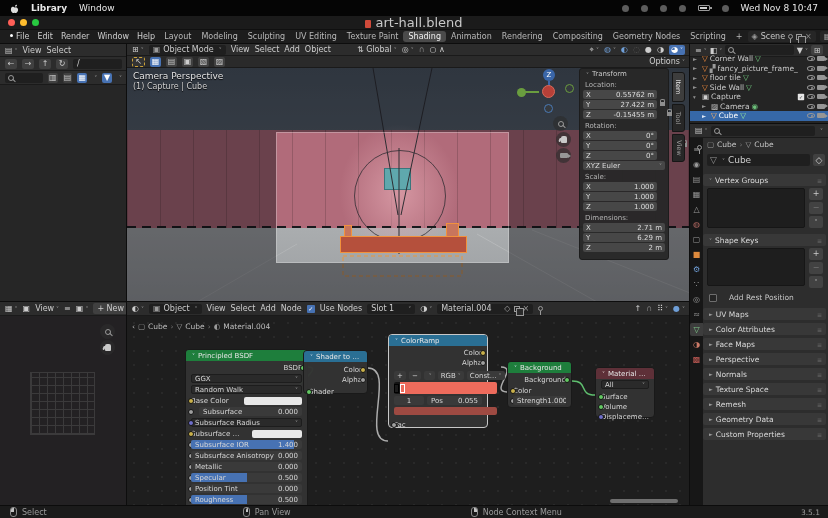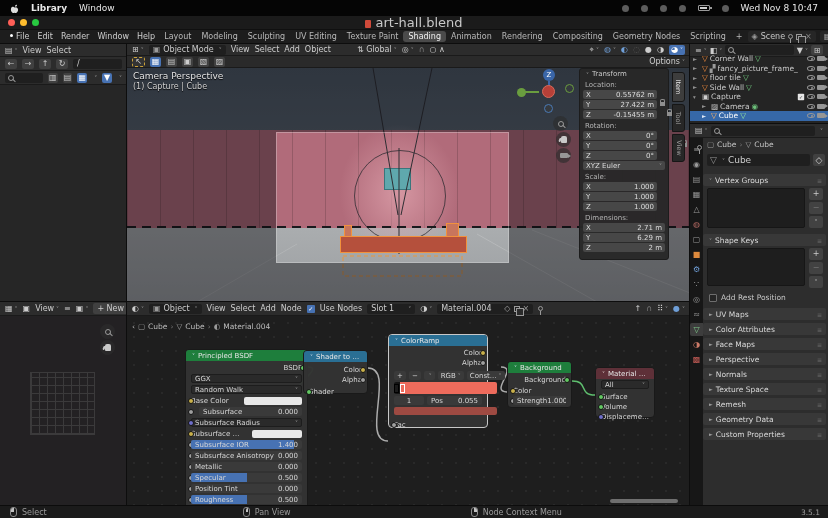--- a/index.html
+++ b/index.html
@@ -779,21 +779,21 @@
 
       <div class="phdr" style="top:96px">
           <span class="caret">˅</span>
           <span>Shape Keys</span>
           <span class="grip">≡</span>
         </div>
       <div class="plist" style="left:4px;top:110px;width:98px;height:38px"></div>
       <span class="pbtn" style="left:106px;top:110px">+</span>
       <span class="pbtn" style="left:106px;top:124px;color:#777">−</span>
       <span class="pbtn" style="left:106px;top:138px;font-size:6px">˅</span>
-      <div class="row" style="position:absolute;left:6px;top:155px;gap:4px;font-size:7.5px">
+      <div class="row" style="position:absolute;left:6px;top:155px;gap:12px;font-size:7.5px">
         <span class="chk off">✓</span>
           <span>Add Rest Position</span>
       </div>
 
       <div class="phdr" style="top:170px">
           <span class="caret" style="font-size:5px">►</span>
           <span>UV Maps</span>
           <span class="grip">≡</span>
         </div>
       <div class="phdr" style="top:185px">

